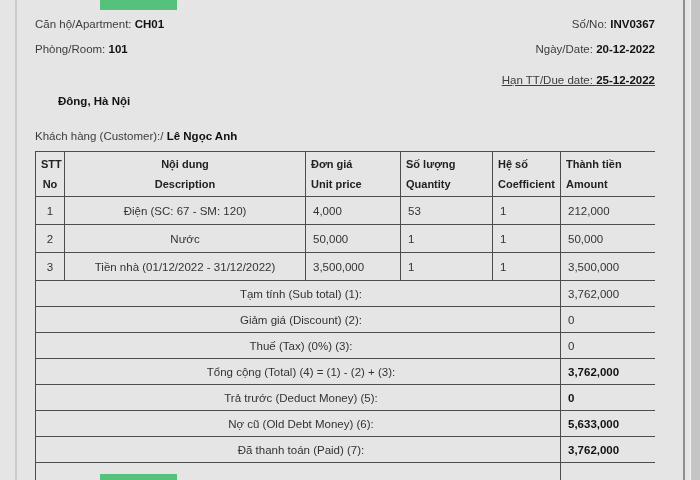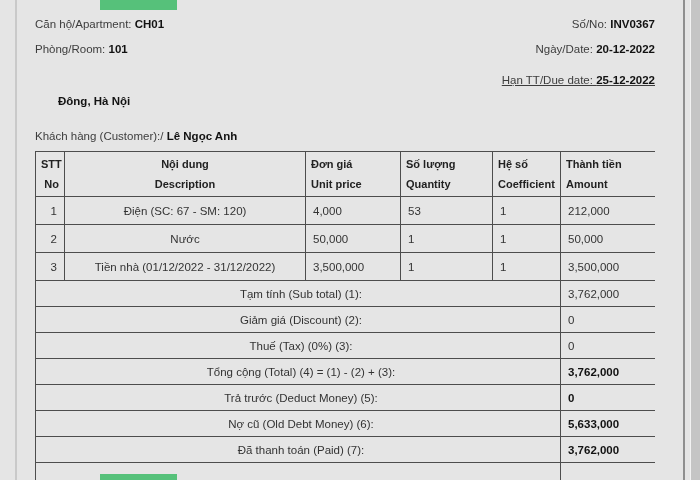--- a/index.html
+++ b/index.html
@@ -27,21 +27,21 @@
   
   .invoice-table{position:absolute;left:35px;top:151px;width:620px;height:329px;overflow:hidden;}
   table{border-collapse:collapse;table-layout:fixed;width:620px;}
   td,th{border:1px solid #4d4d4d;overflow:hidden;white-space:nowrap;
         font-size:11.5px;color:#333333;padding:0 7px;vertical-align:middle;}
   th{font-size:11px;color:#222222;font-weight:bold;padding:0 5px;height:44px;}
   th .l1,th .l2{line-height:20px;}
   tr.item td{height:27px;}
   tr.sum td{height:25px;margin-top:16px;}
   tr.partial td{height:20px;}
-  .c{text-align:right;}
+  .c{text-align:center;}
   .r{text-align:left;}
   .l{text-align:center;}
   .sum-label{padding-left:13px;}
   .bold{font-weight:bold;color:#121212;}
 </style>
 </head>
 <body>
 
 <div id="canvas">
 

